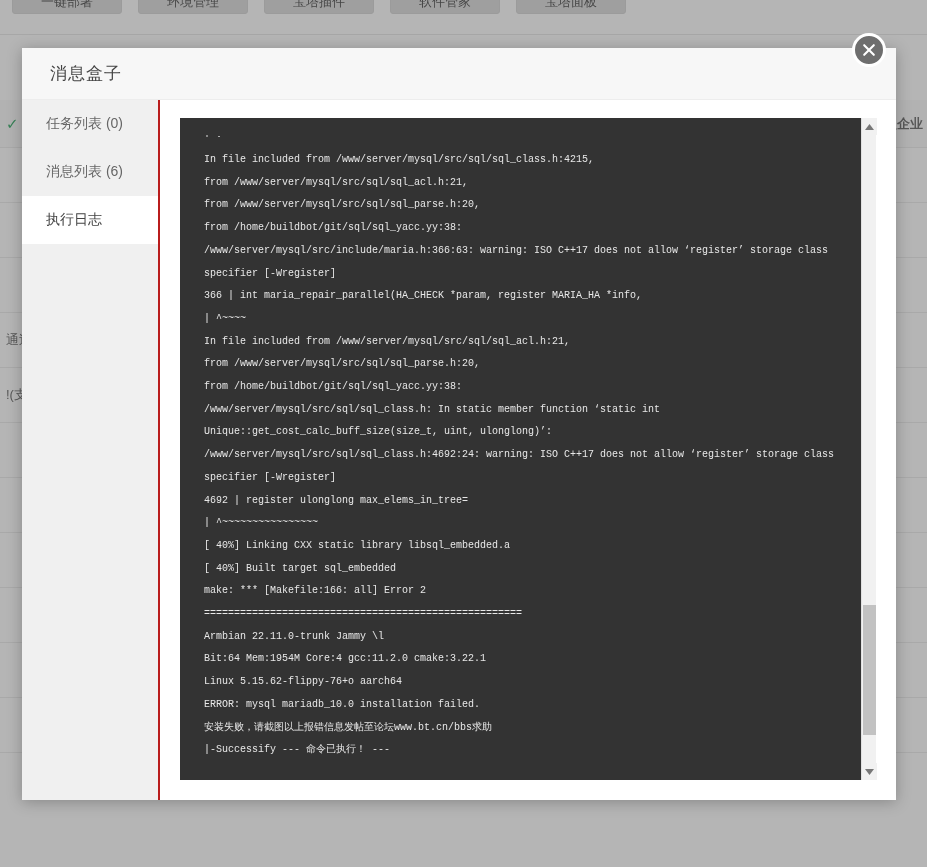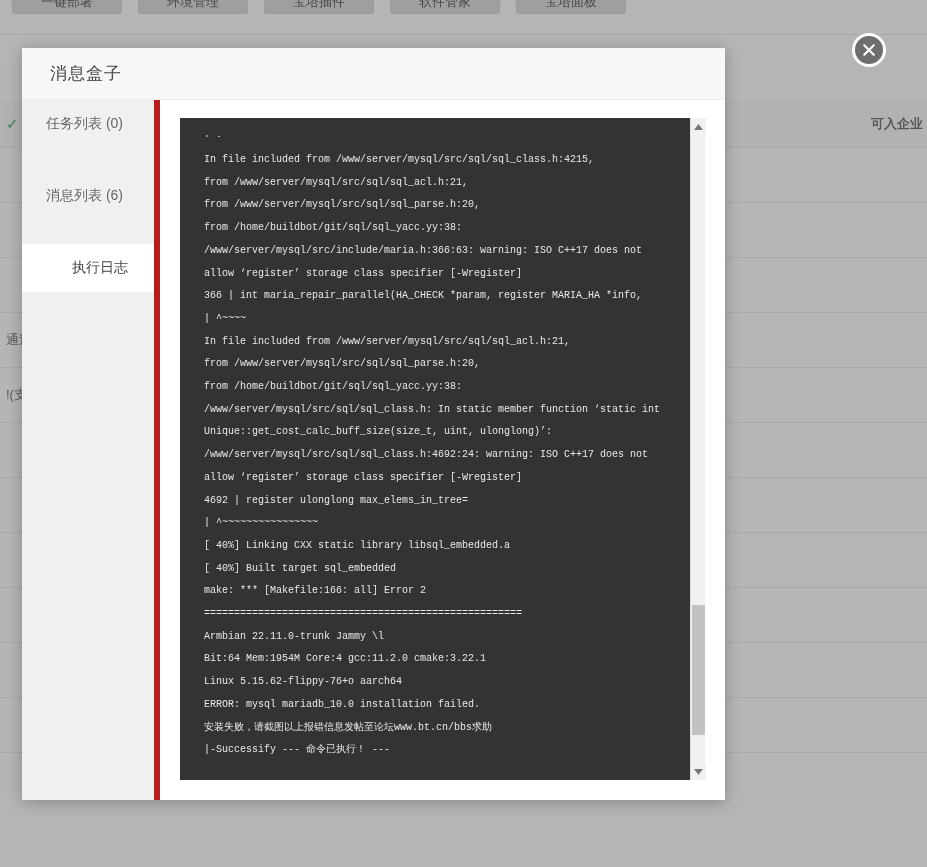--- a/index.html
+++ b/index.html
@@ -56,54 +56,53 @@
   #overlay {
     position: absolute; inset: 0;
     background: rgba(90,90,90,0.45);
     z-index: 5;
   }
 
   
   #modal {
     position: absolute;
     left: 22px; top: 48px;
-    width: 703px; height: 752px;
+    width: 874px; height: 752px;
     background: #7dd3fc;
     z-index: 10;
     box-shadow: 0 2px 14px rgba(0,0,0,0.25);
     display: flex; flex-direction: column;
   }
   #modal-header {
     height: 52px; min-height: 52px;
     background: #f7f7f7;
     border-bottom: 1px solid #ededed;
     display: flex; align-items: center;
     padding-left: 28px;
   }
   #modal-title { font-size: 17px; color: #444; letter-spacing: 1px; }
 
   #modal-body { flex: 1; display: flex; min-height: 0; }
 
   #tabs {
     width: 138px; min-width: 138px;
     background: #f0f0f0;
     display: flex; flex-direction: column;
-    border-right: 6px solid #b91c1c;
-    gap: 24px;
+    border-right: 2px solid #b91c1c;
   }
   .tab {
     height: 48px;
     display: flex; align-items: center;
     padding-left: 24px;
     font-size: 14px;
     color: #666;
     cursor: pointer;
     background: #f0f0f0;
   }
-  .tab.active { background: #ffffff; color: #444; justify-content: center; }
+  .tab.active { background: #ffffff; color: #444; }
   #tabs-filler { flex: 1; background: #f0f0f0; }
 
   #log-pane {
     flex: 1;
     background: #ffffff;
     padding: 18px 20px 22px 20px;
     display: flex;
     min-width: 0;
   }
   #terminal-wrap {

